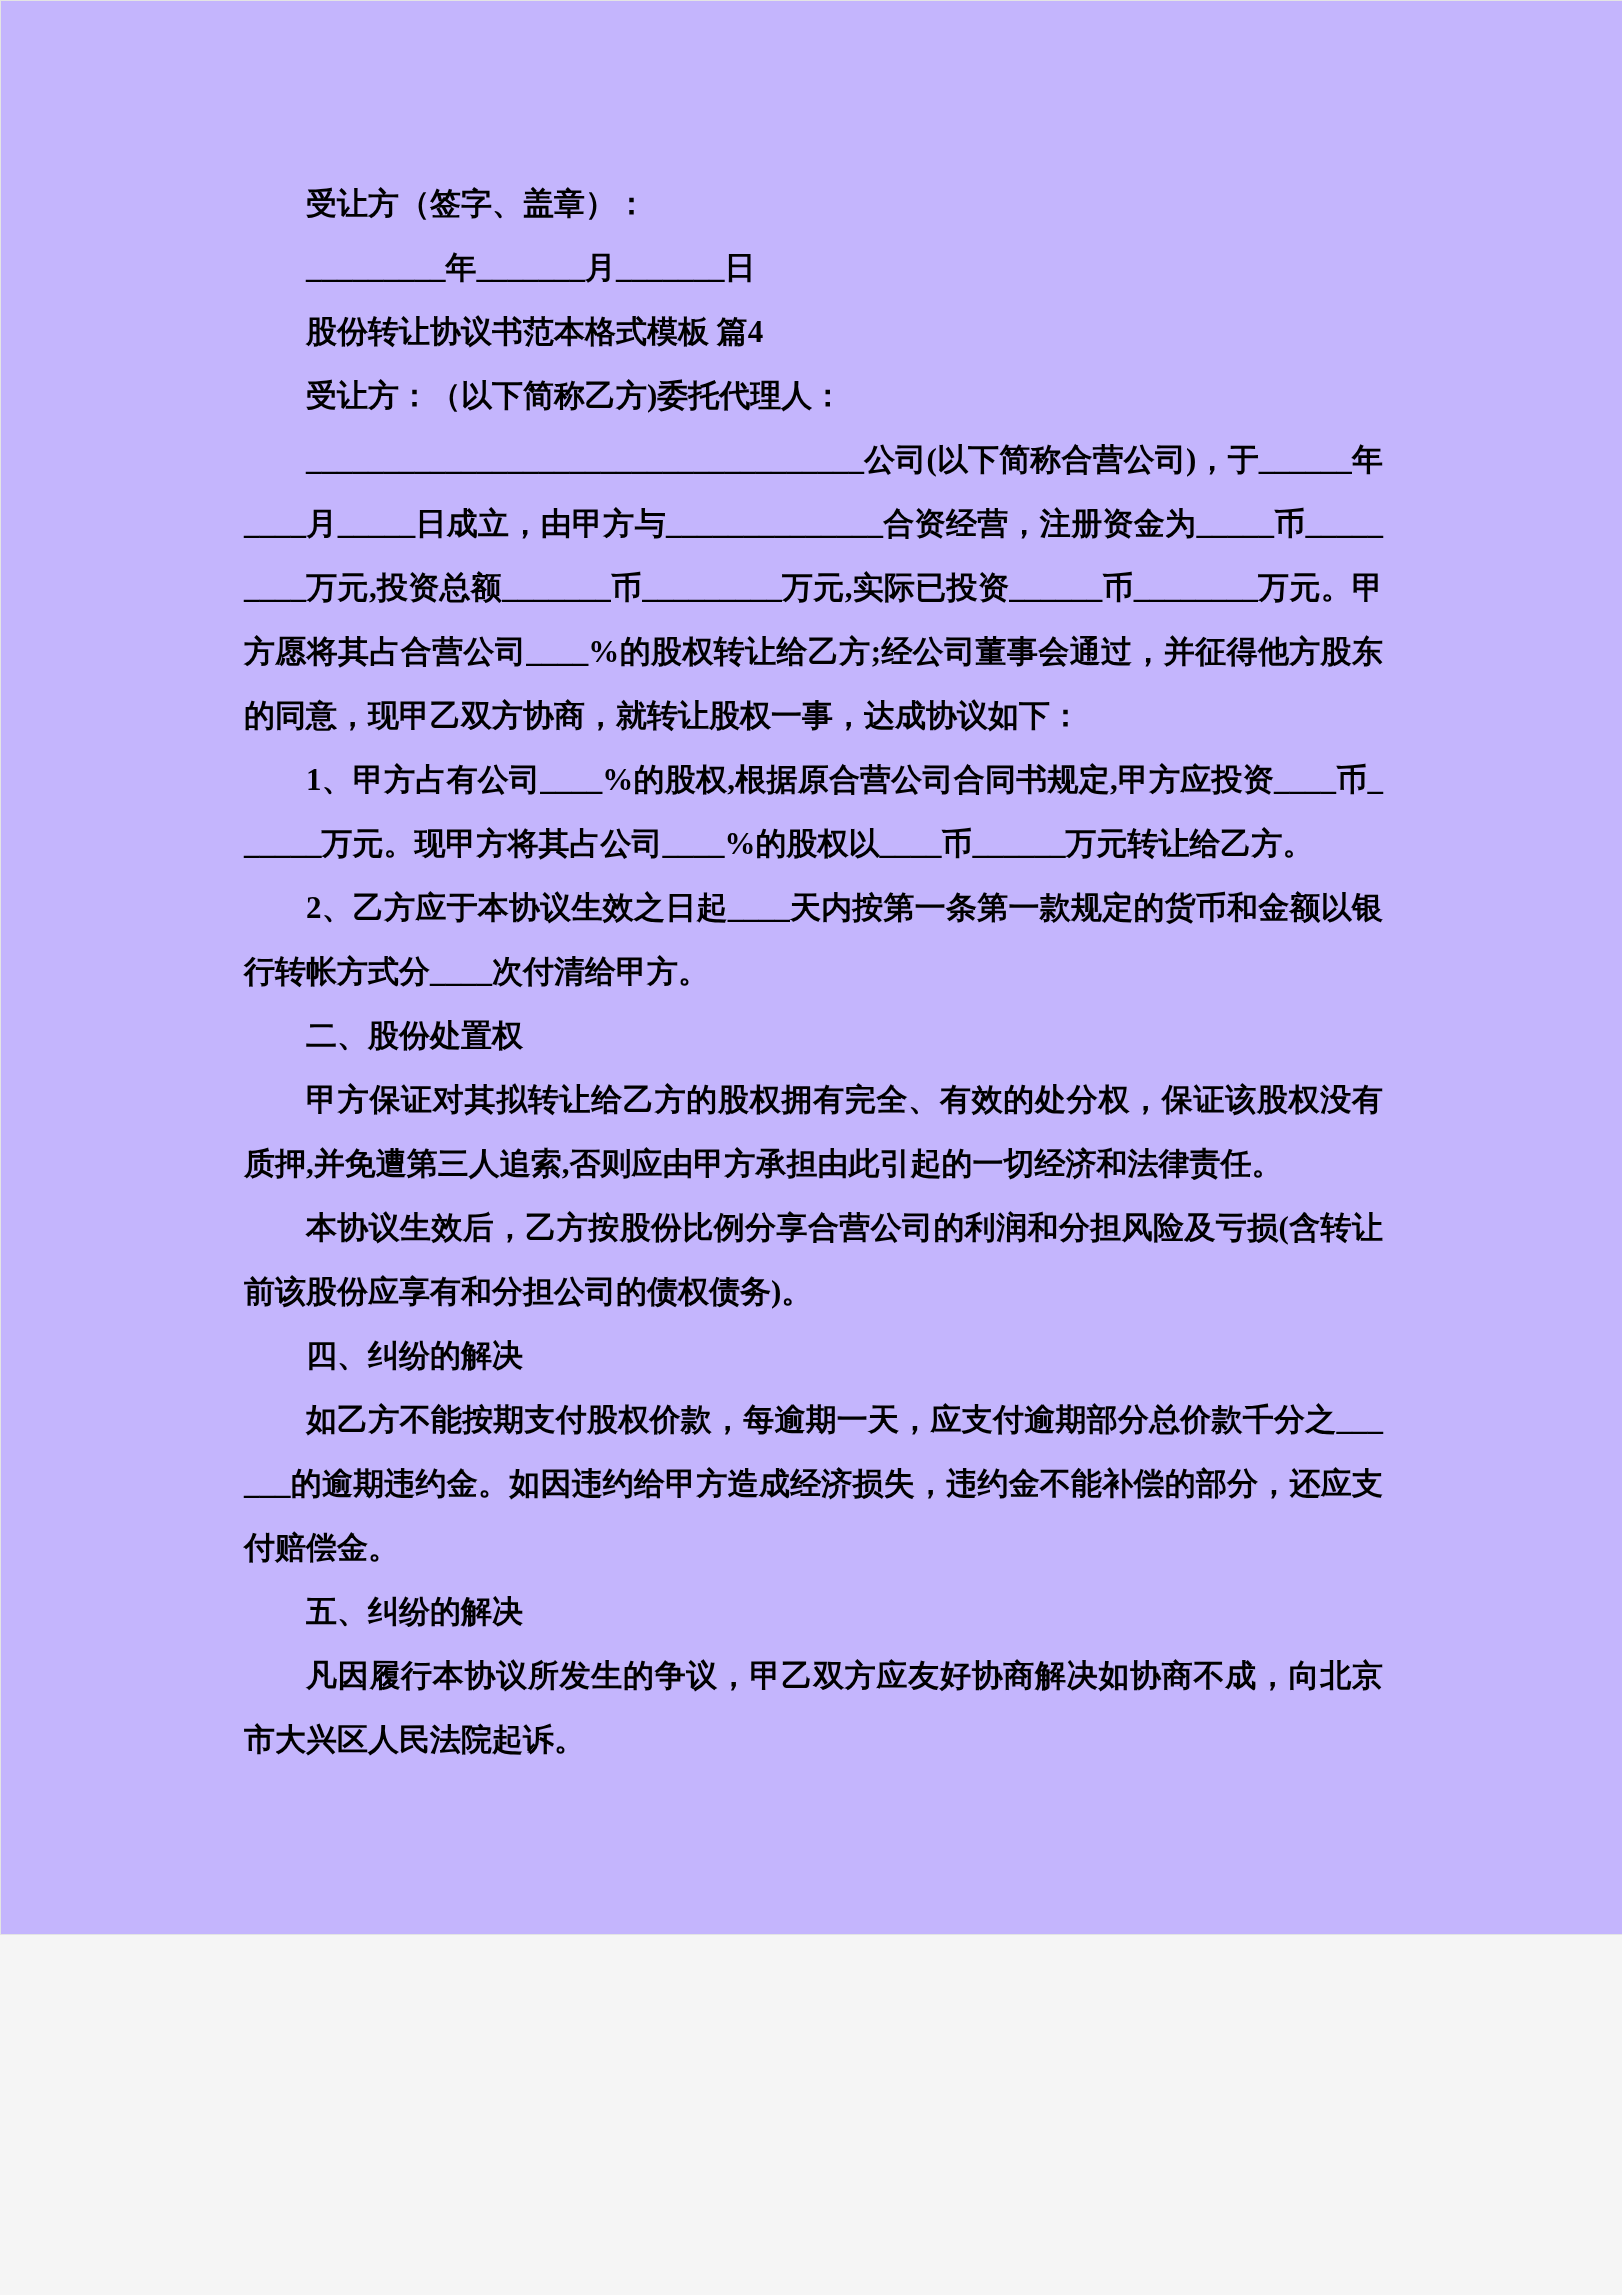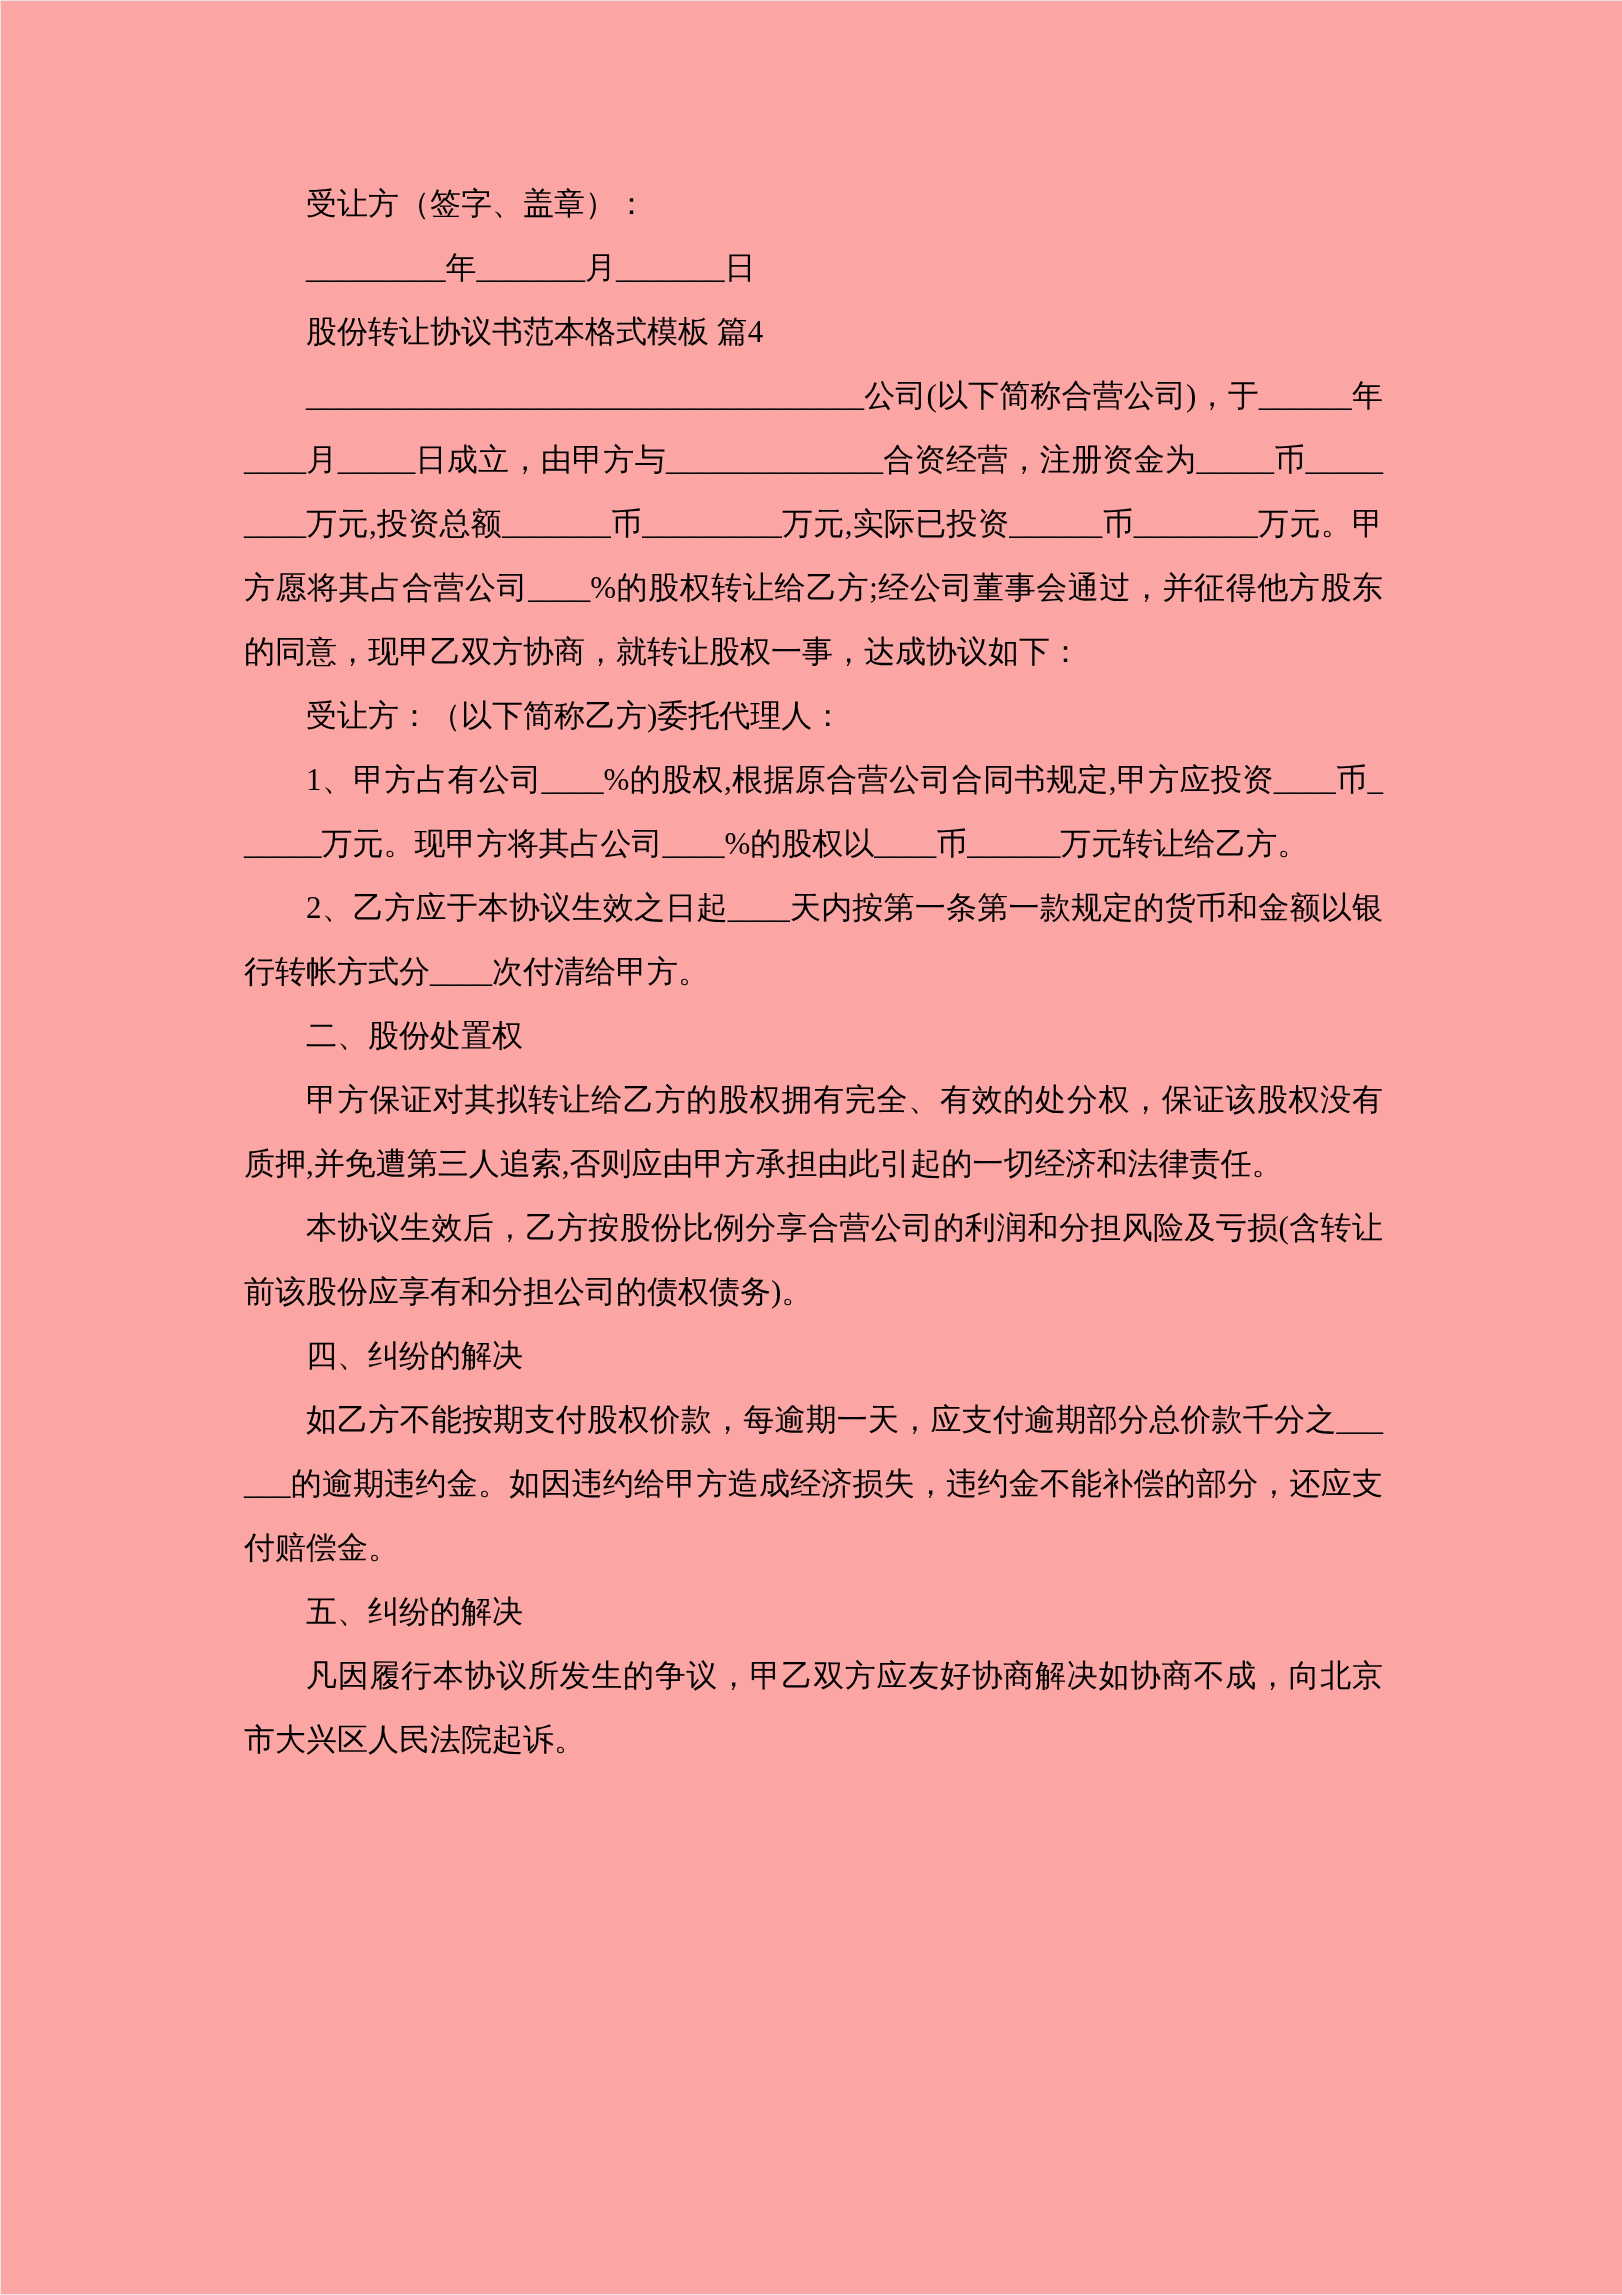--- a/index.html
+++ b/index.html
@@ -7,25 +7,26 @@
     padding: 0;
   }
   body {
     width: 1623px;
     height: 2295px;
     background: #f5f5f5;
   }
   .page {
     position: relative;
     width: 1623px;
-    height: 2295px;
-    background: #fca5a5;
+    height: 1935px;
+    background: #c4b5fd;
     border: 0.7px solid #e4e4e4;
     box-sizing: border-box;
     overflow: hidden;
+    font-weight: bold;
   }
   .content {
     position: absolute;
     left: 243px;
     top: 171px;
     width: 1139px;
   }
   .para {
     font-family: "Liberation Serif", "DejaVu Serif", serif;
     font-size: 31px;
@@ -39,22 +40,22 @@
   }
 </style>
 </head>
 <body>
 
 <div class="page">
   <div class="content">
     <p class="para">受让方（签字、盖章）：</p>
     <p class="para">_________年_______月_______日</p>
     <p class="para">股份转让协议书范本格式模板 篇4</p>
+    <p class="para">受让方：（以下简称乙方)委托代理人：</p>
     <p class="para">____________________________________公司(以下简称合营公司)，于______年____月_____日成立，由甲方与______________合资经营，注册资金为_____币_________万元,投资总额_______币_________万元,实际已投资______币________万元。甲方愿将其占合营公司____%的股权转让给乙方;经公司董事会通过，并征得他方股东的同意，现甲乙双方协商，就转让股权一事，达成协议如下：</p>
-    <p class="para">受让方：（以下简称乙方)委托代理人：</p>
     <p class="para">1、甲方占有公司____%的股权,根据原合营公司合同书规定,甲方应投资____币______万元。现甲方将其占公司____%的股权以____币______万元转让给乙方。</p>
     <p class="para">2、乙方应于本协议生效之日起____天内按第一条第一款规定的货币和金额以银行转帐方式分____次付清给甲方。</p>
     <p class="para">二、股份处置权</p>
     <p class="para">甲方保证对其拟转让给乙方的股权拥有完全、有效的处分权，保证该股权没有质押,并免遭第三人追索,否则应由甲方承担由此引起的一切经济和法律责任。</p>
     <p class="para">本协议生效后，乙方按股份比例分享合营公司的利润和分担风险及亏损(含转让前该股份应享有和分担公司的债权债务)。</p>
     <p class="para">四、纠纷的解决</p>
     <p class="para">如乙方不能按期支付股权价款，每逾期一天，应支付逾期部分总价款千分之______的逾期违约金。如因违约给甲方造成经济损失，违约金不能补偿的部分，还应支付赔偿金。</p>
     <p class="para">五、纠纷的解决</p>
     <p class="para">凡因履行本协议所发生的争议，甲乙双方应友好协商解决如协商不成，向北京市大兴区人民法院起诉。</p>
   </div>

